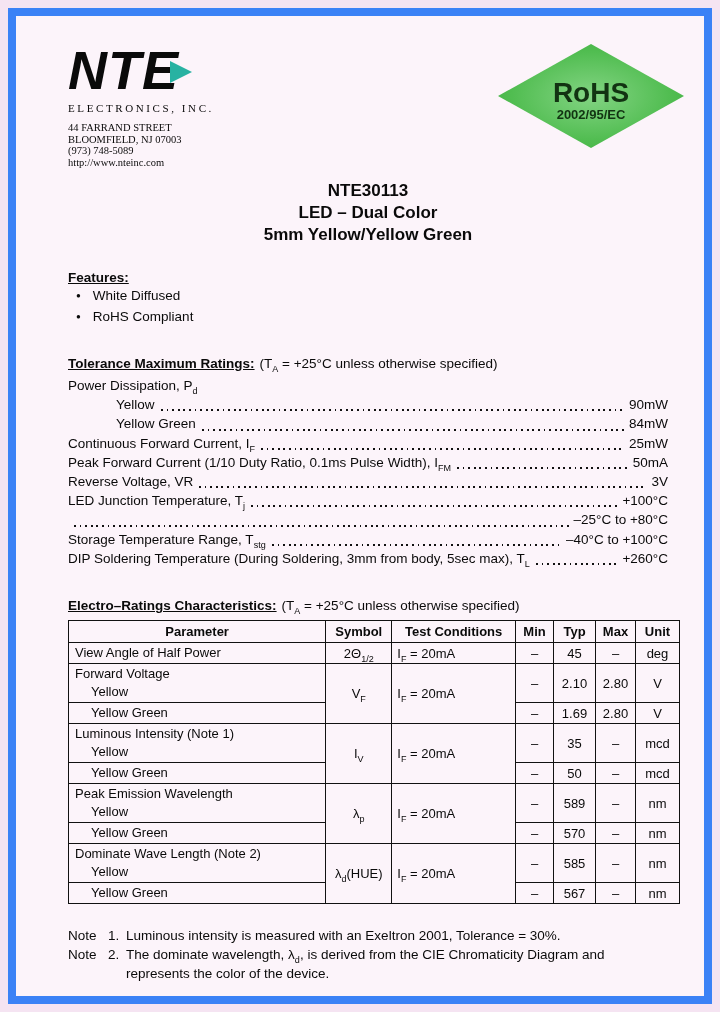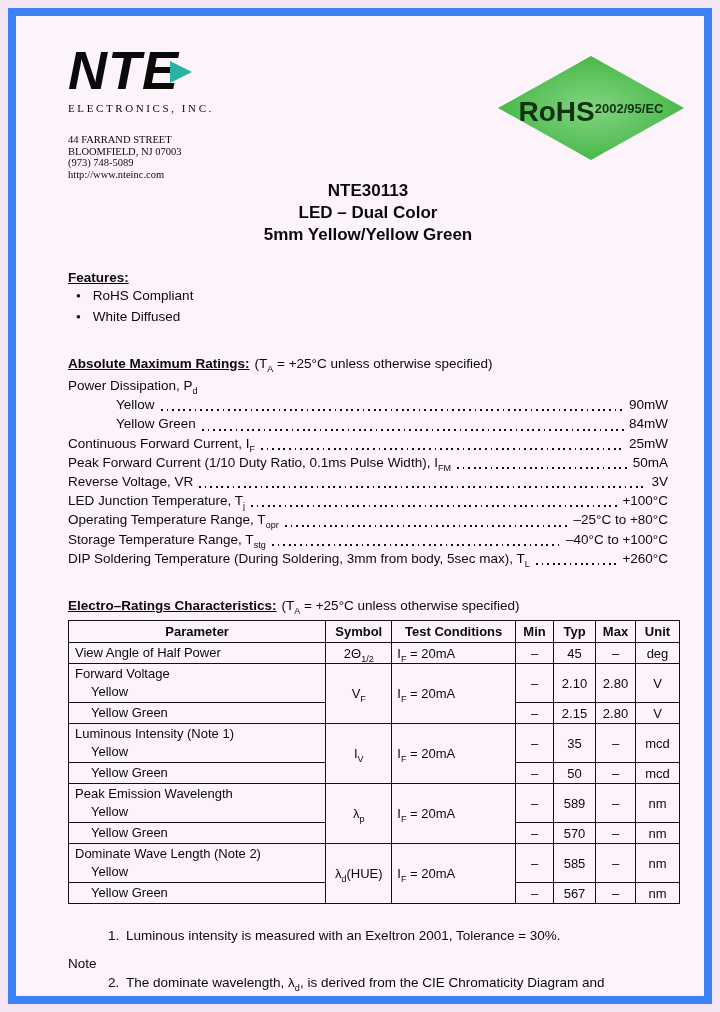--- a/index.html
+++ b/index.html
@@ -34,28 +34,28 @@
     border-left: 22px solid #28b2a2;
     border-top: 11px solid transparent;
     border-bottom: 11px solid transparent;
   }
   .company {
     font-family: "Liberation Serif", serif;
     font-size: 11px; letter-spacing: 2.6px; margin-top: 2px;
   }
   .address {
     font-family: "Liberation Serif", serif;
-    font-size: 10.5px; line-height: 11.5px; margin-top: 20px;
+    font-size: 10.5px; line-height: 11.5px; margin-top: 8px;
   }
   .rohs {
-    position: absolute; top: 12px; right: -16px;
+    position: absolute; top: 0; right: -16px;
     width: 186px; height: 104px;
     background: radial-gradient(ellipse at center, #83d483 0%, #51bd51 60%, #3cab3c 100%);
     clip-path: polygon(50% 0%, 100% 50%, 50% 100%, 0% 50%);
-    display: flex; flex-direction: row; align-items: center; justify-content: center;
+    display: flex; flex-direction: column; align-items: center; justify-content: center;
   }
   .rohs-title { font-size: 28px; font-weight: bold; color: #123312; line-height: 28px; margin-top: 8px; }
   .rohs-sub { font-size: 13px; font-weight: bold; color: #123312; line-height: 15px; }
 
   
   .title-block {
     margin-top: 8px; text-align: center;
     font-weight: bold; font-size: 17px; line-height: 22px;
   }
 
@@ -87,21 +87,21 @@
   .eo th, .eo td { border: 1.5px solid #111; padding: 1px 5px; vertical-align: middle; }
   .eo th { font-weight: bold; text-align: center; padding: 3px 5px; margin-left: 40px; }
   .eo td.c { text-align: center; }
   .eo td.param { padding-left: 6px; line-height: 18px; margin-top: 42px; }
   .eo td.param .ind { padding-left: 16px; }
   .eo td.param.ind { padding-left: 22px; }
   .eo td.sym, .eo td.cond { line-height: 17px; }
 
   .notes { margin-top: 22px; font-size: 13.5px; }
   .note { display: flex; line-height: 19px; }
-  .note-word { width: 40px; flex: none; margin-top: 28px; }
+  .note-word { width: 40px; flex: none; }
   .note-num { width: 18px; flex: none; }
   .note-text { flex: 1; }
 </style>
 </head>
 <body>
 
 <div class="sheet">
   <div class="content">
 
     <div class="header">
@@ -124,28 +124,28 @@
 
     <div class="title-block">
       <div>NTE30113</div>
       <div>LED – Dual Color</div>
       <div>5mm Yellow/Yellow Green</div>
     </div>
 
     <div class="features">
       <div class="sec-head"><span class="bold h-underline">Features:</span></div>
       <div>
+          <div class="feature-item"><span class="bullet">●</span><span>White Diffused</span></div>
           <div class="feature-item"><span class="bullet">●</span><span>RoHS Compliant</span></div>
-          <div class="feature-item"><span class="bullet">●</span><span>White Diffused</span></div>
         </div>
     </div>
 
     <div class="absmax">
       <div class="sec-head">
-        <span class="bold h-underline">Absolute Maximum Ratings:</span><span class="suffix"><span>(T</span><sub>A</sub><span> = +25°C unless otherwise specified)</span></span>
+        <span class="bold h-underline">Tolerance Maximum Ratings:</span><span class="suffix"><span>(T</span><sub>A</sub><span> = +25°C unless otherwise specified)</span></span>
       </div>
       <div class="absmax-list">
           <div class="rating-row">
             <span class="r-label">Power Dissipation, P<sub>d</sub></span>
           </div>
           <div class="rating-row indent">
             <span class="r-label">Yellow</span>
             <span class="dots"></span>
             <span class="r-value">90mW</span>
           </div>
@@ -168,21 +168,20 @@
             <span class="r-label">Reverse Voltage, VR</span>
             <span class="dots"></span>
             <span class="r-value">3V</span>
           </div>
           <div class="rating-row">
             <span class="r-label">LED Junction Temperature, T<sub>j</sub></span>
             <span class="dots"></span>
             <span class="r-value">+100°C</span>
           </div>
           <div class="rating-row">
-            <span class="r-label">Operating Temperature Range, T<sub>opr</sub></span>
             <span class="dots"></span>
             <span class="r-value">–25°C to +80°C</span>
           </div>
           <div class="rating-row">
             <span class="r-label">Storage Temperature Range, T<sub>stg</sub></span>
             <span class="dots"></span>
             <span class="r-value">–40°C to +100°C</span>
           </div>
           <div class="rating-row">
             <span class="r-label">DIP Soldering Temperature (During Soldering, 3mm from body, 5sec max), T<sub>L</sub></span>
@@ -235,21 +234,21 @@
               <td class="c sym" rowspan="2">V<sub>F</sub></td>
               <td class="cond" rowspan="2">I<sub>F</sub> = 20mA</td>
               <td class="c">–</td>
               <td class="c">2.10</td>
               <td class="c">2.80</td>
               <td class="c">V</td>
             </tr>
             <tr>
               <td class="param ind">Yellow Green</td>
               <td class="c">–</td>
-              <td class="c">2.15</td>
+              <td class="c">1.69</td>
               <td class="c">2.80</td>
               <td class="c">V</td>
             </tr>
             <tr>
               <td class="param">
                 <div>Luminous Intensity (Note 1)</div>
                 <div class="ind">Yellow</div>
               </td>
               <td class="c sym" rowspan="2">I<sub>V</sub></td>
               <td class="cond" rowspan="2">I<sub>F</sub> = 20mA</td>

